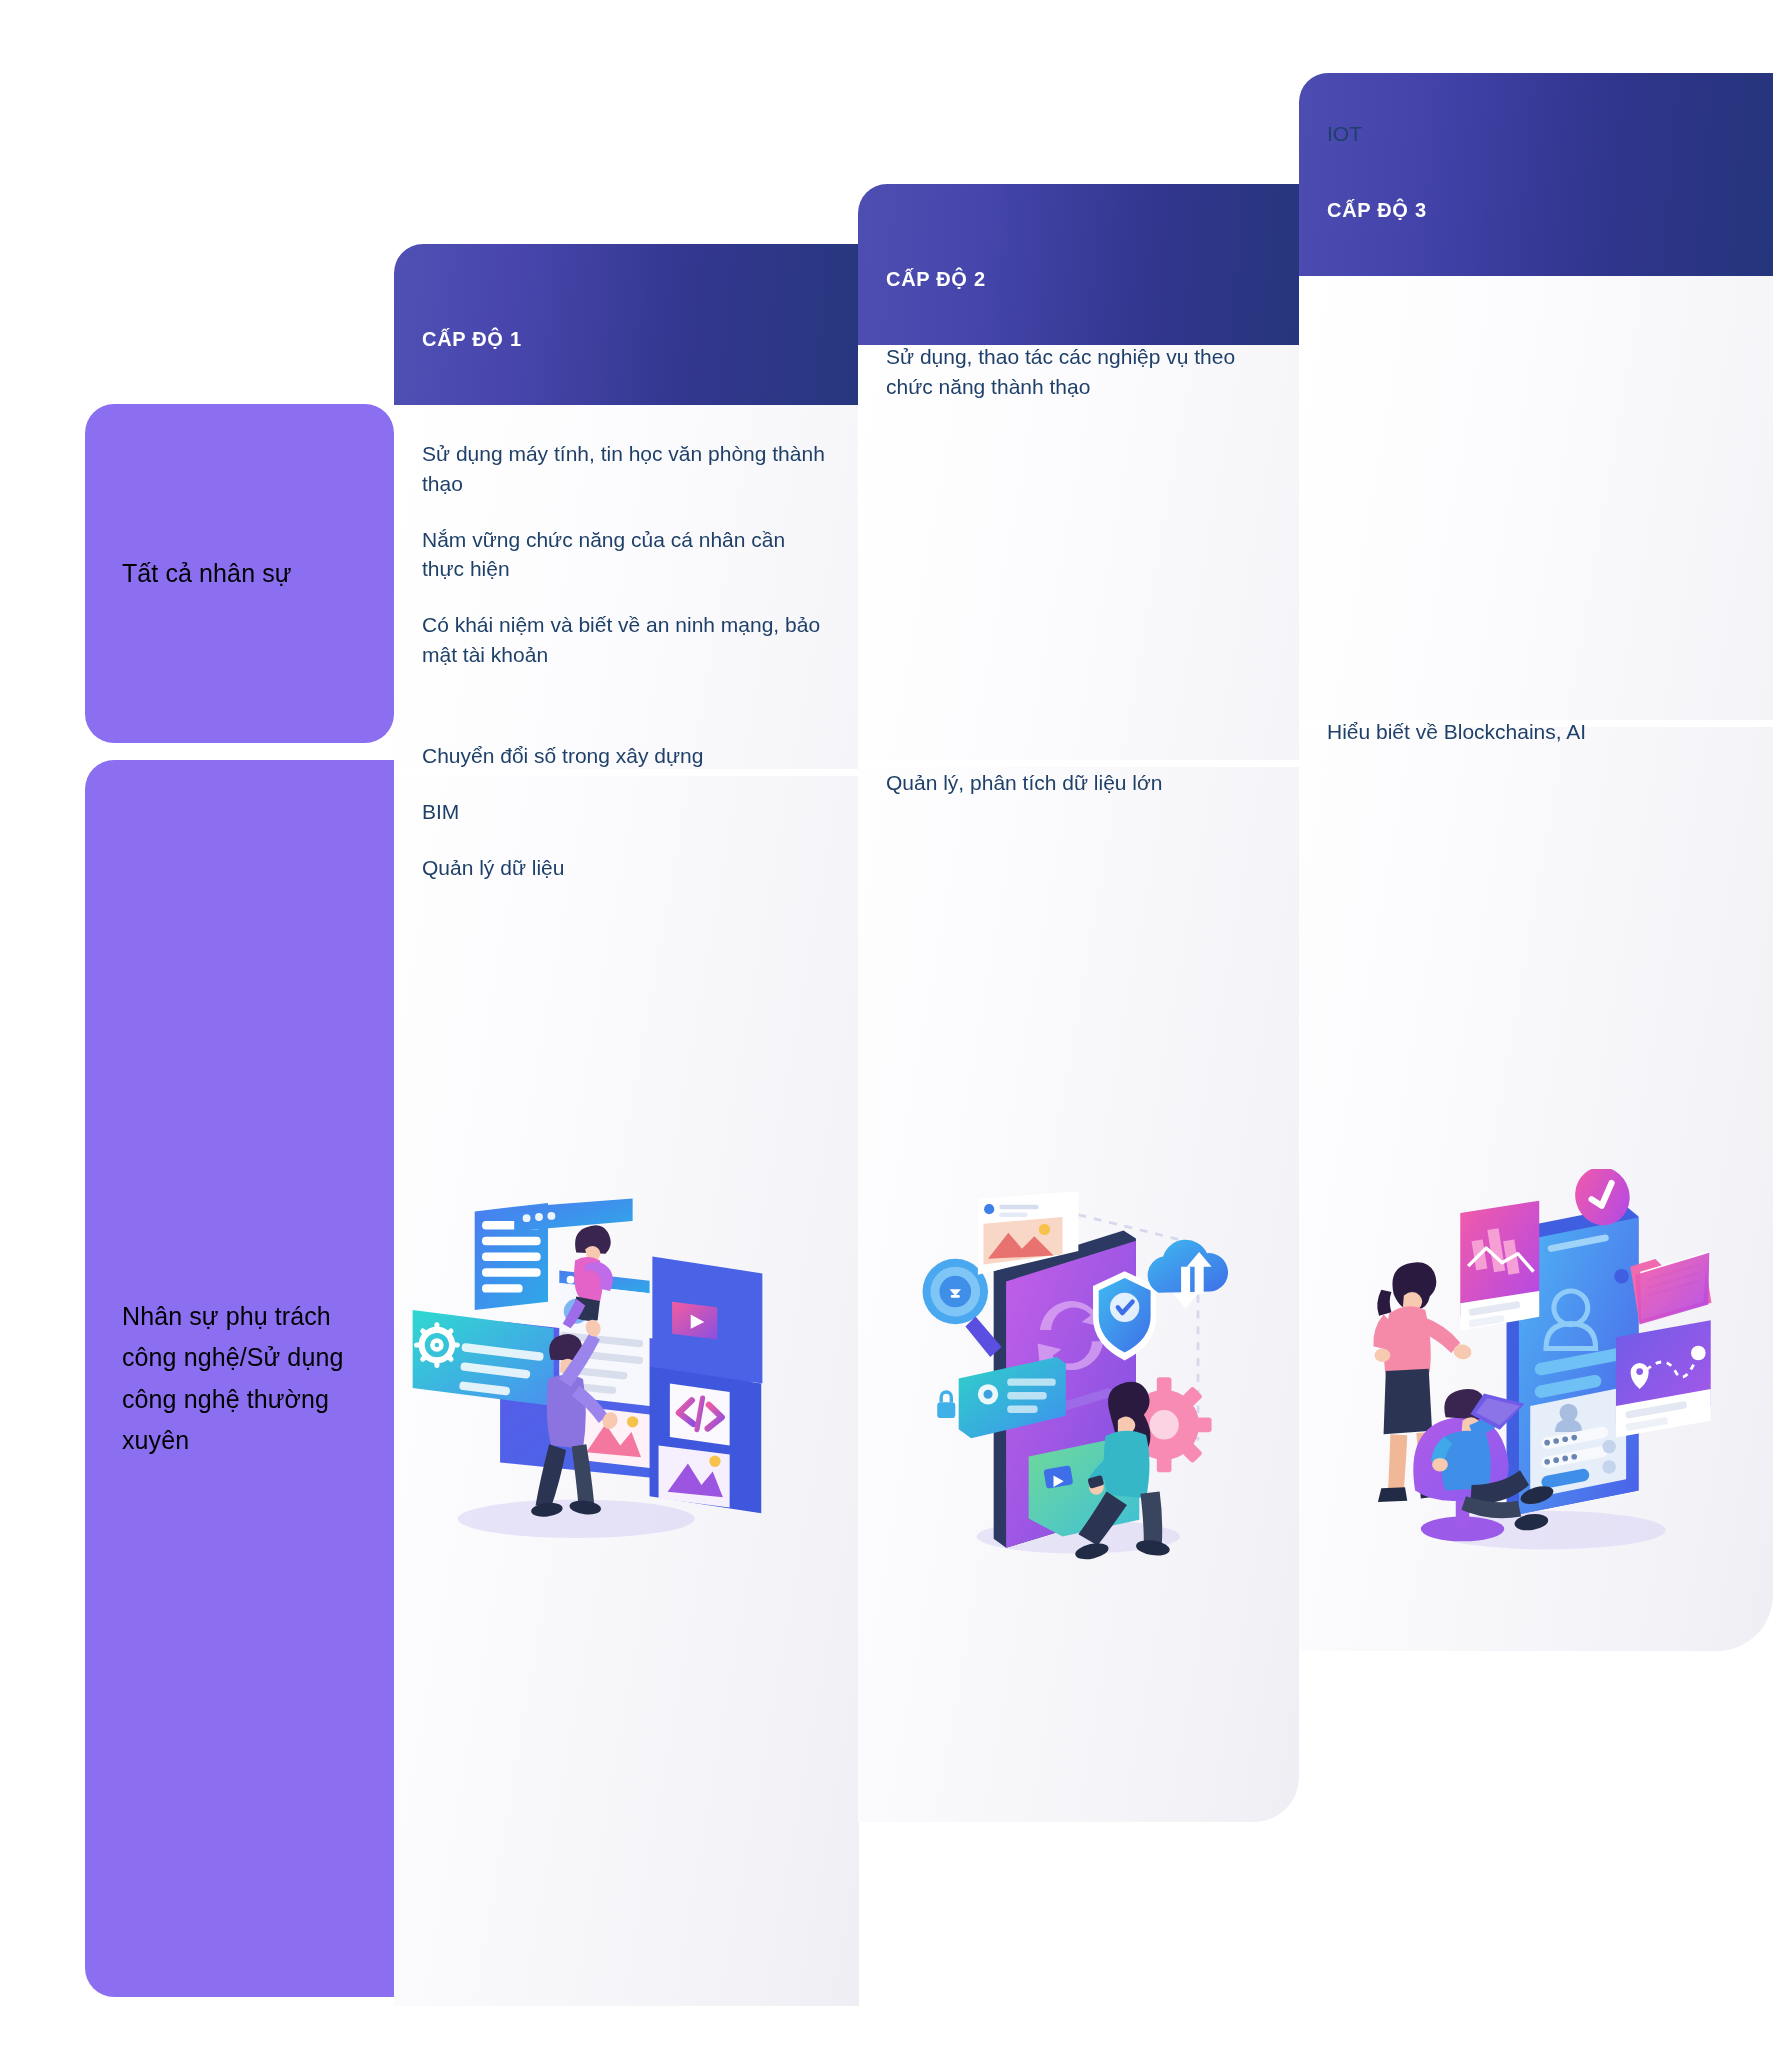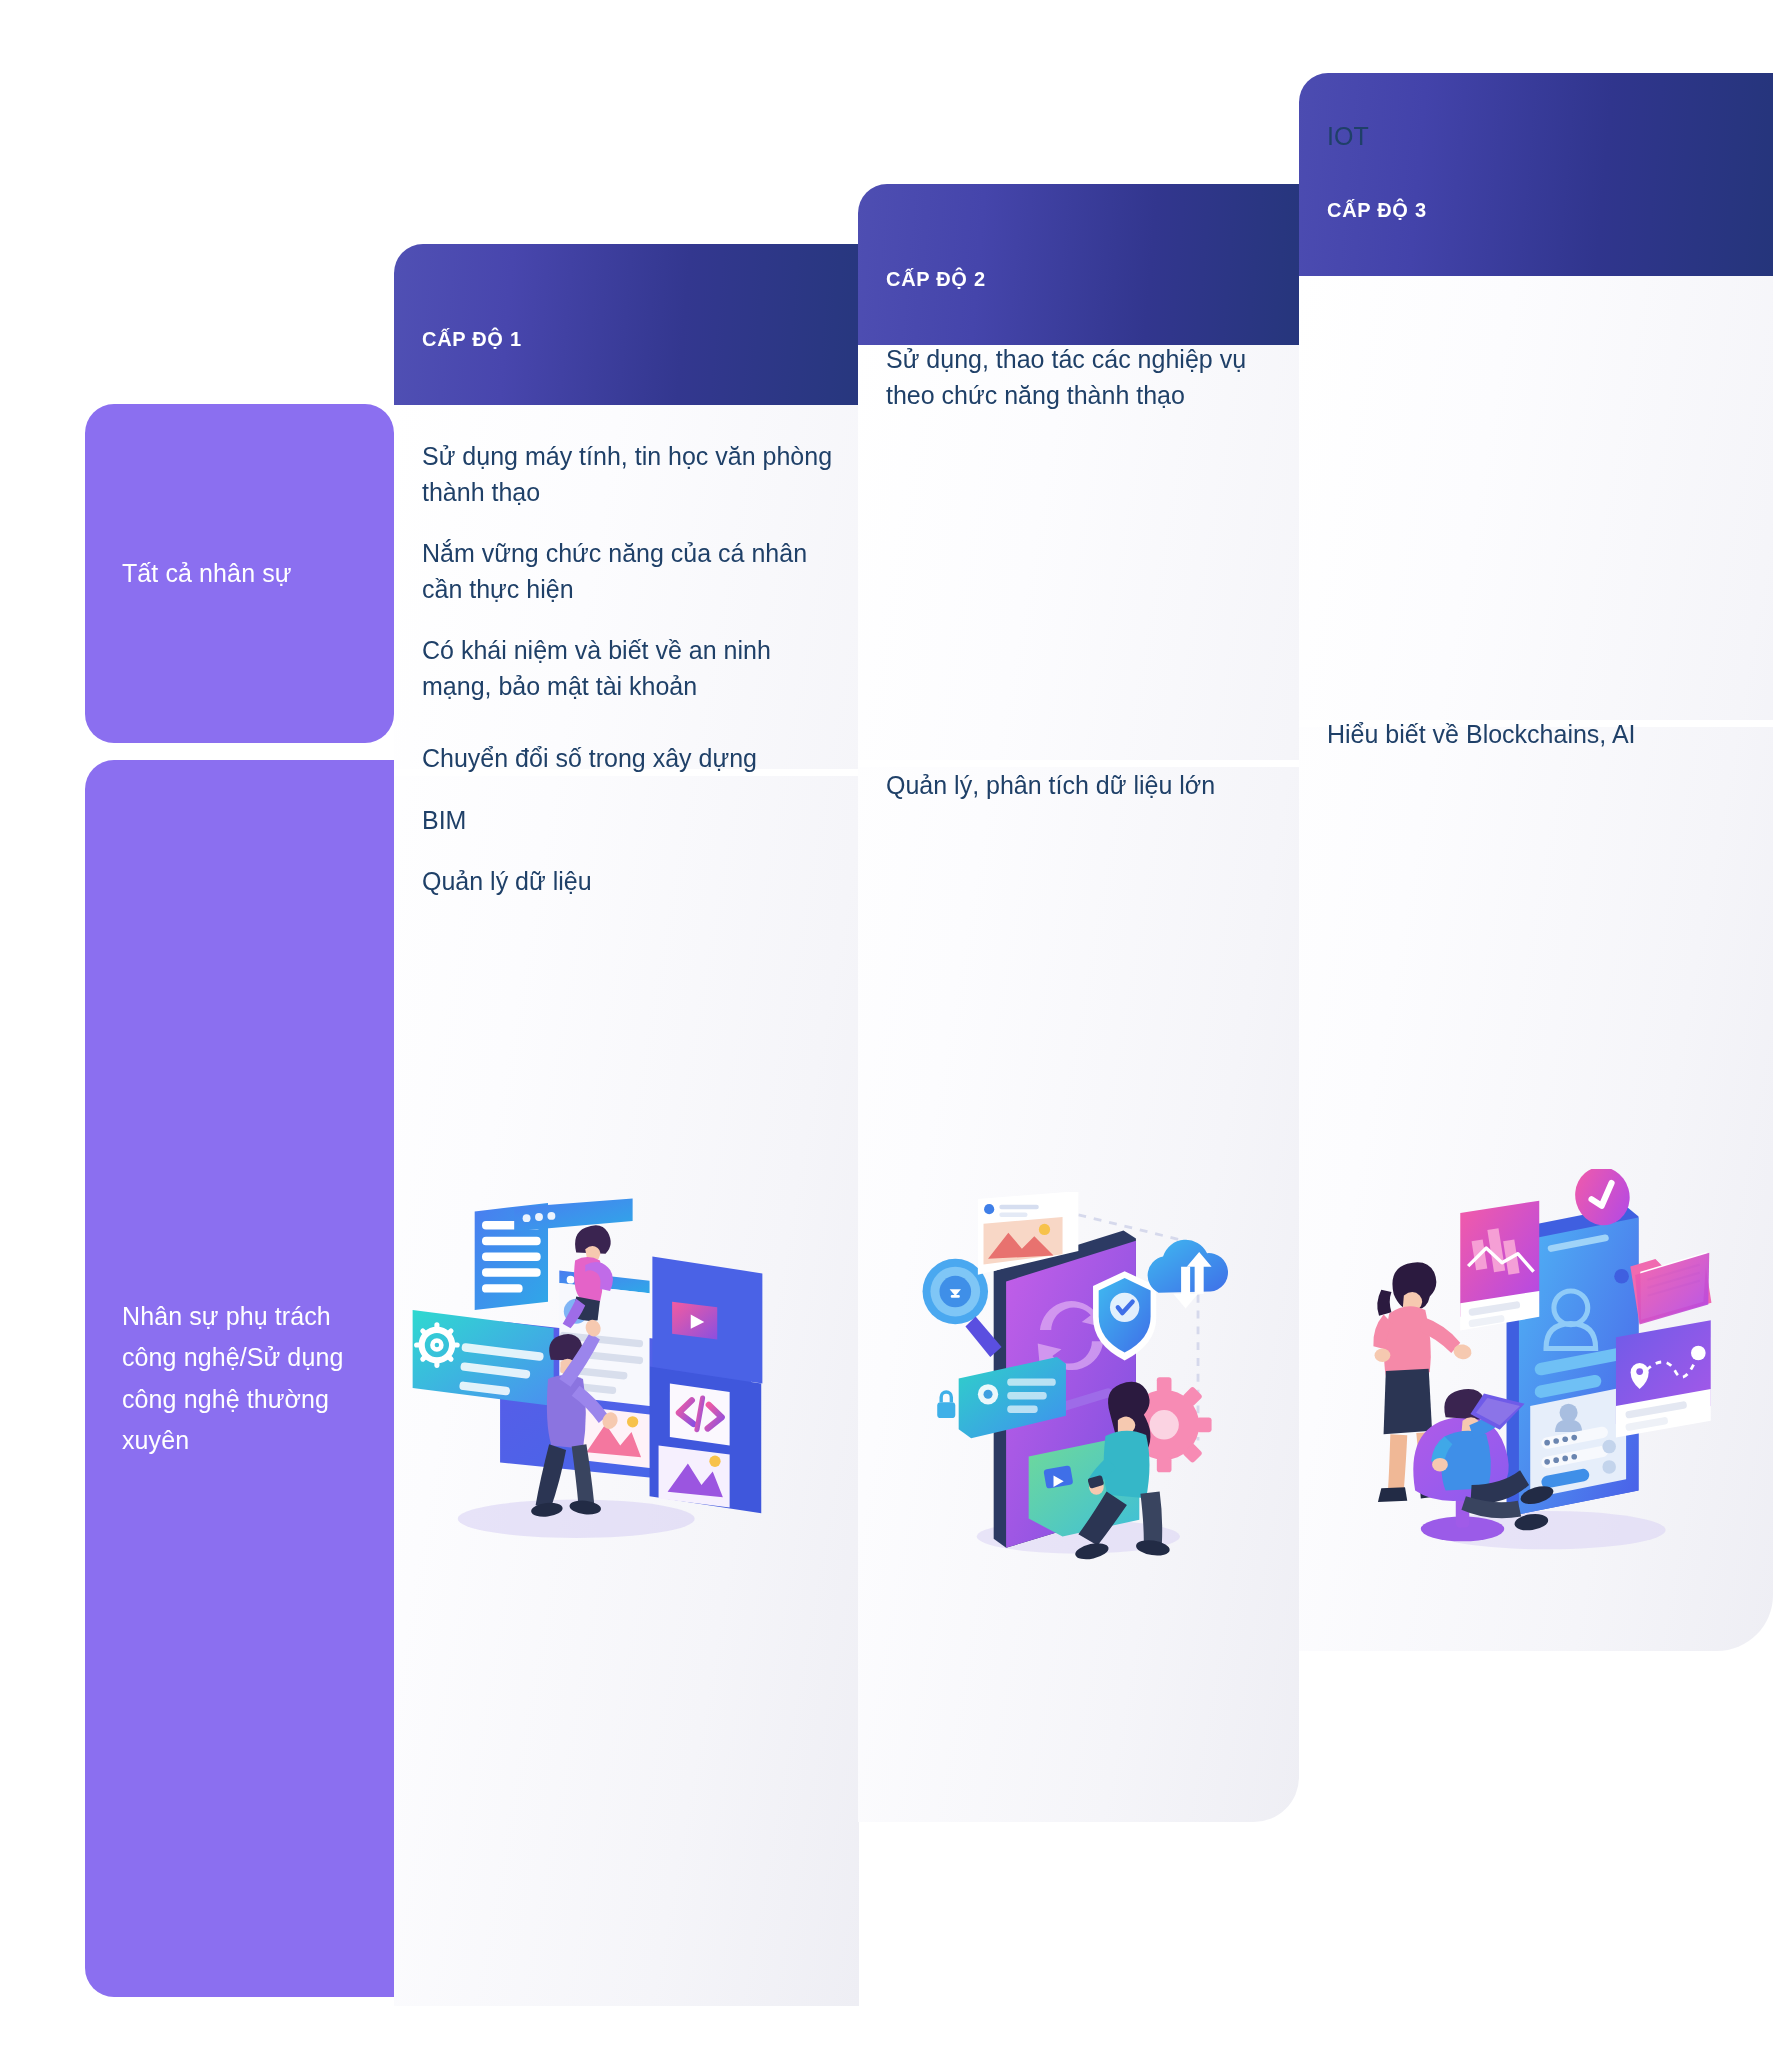--- a/index.html
+++ b/index.html
@@ -11,21 +11,21 @@
   }
   .stage{position:absolute;left:0;top:0;width:1789px;height:2056px;}
 
   
   .side-card{
     position:absolute;
     background:var(--purple,#8B6FF0);
     display:flex;align-items:center;
     box-sizing:border-box;
     padding:0 37px;
-    color:#ffffff;
+    color:#000000;
     font-size:25px;
     line-height:1.65;
     letter-spacing:0.1px;
   }
   .side-card .lbl{white-space:pre-line;}
   #side-top{
     left:85px;top:404px;width:309px;height:339px;
     border-radius:29px;
   }
   #side-bottom{
@@ -46,21 +46,21 @@
   .col-body{
     position:absolute;left:0;width:100%;
     box-sizing:border-box;
     background:linear-gradient(100deg,#ffffff 0%,#fcfcfe 30%,#f5f5f9 72%,#eeeef4 100%);
   }
   .col-cell{
     position:absolute;left:0;width:100%;
     box-sizing:border-box;
     padding:0 26px 0 28px;
     color:#1F4068;
-    font-size:25px;
+    font-size:21px;
     line-height:1.42;
   }
   .col-cell p{margin:0 0 26px 0;white-space:pre-line;}
   .col-cell p:last-child{margin-bottom:0;}
 
   
   #col1{left:394px;top:244px;width:465px;height:1762px;}
   #col1 .col-head{height:161px;border-radius:29px 0 0 0;
     background:linear-gradient(95deg,#5050B4 0%,#4846AD 25%,#33378F 62%,#27377E 100%);}
   #col1 .col-body{top:161px;height:1601px;border-radius:0 0 0 0;}

